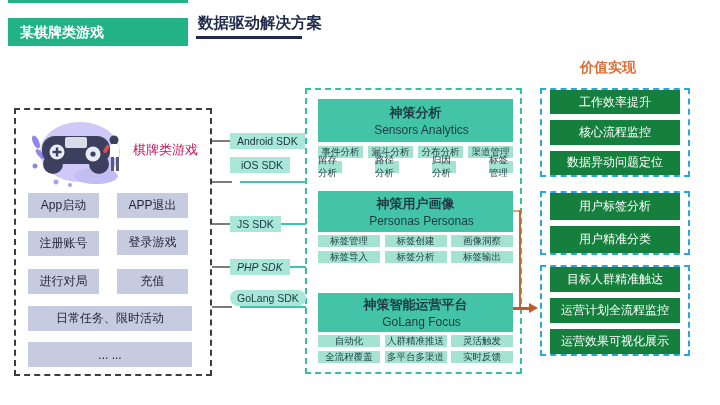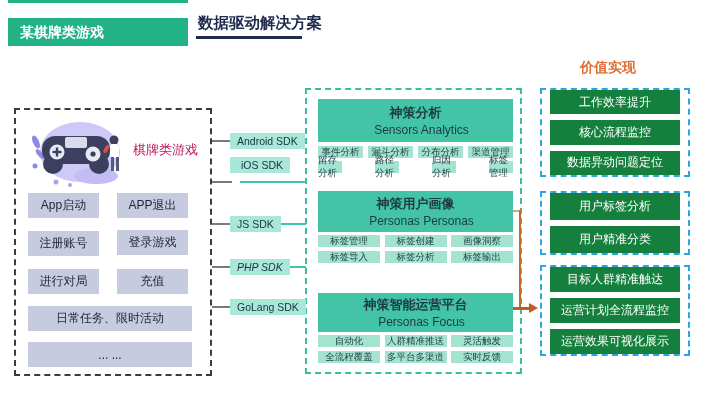--- a/index.html
+++ b/index.html
@@ -111,21 +111,21 @@
   <div class="abs conn-teal" style="top:140px;"></div>
   <div class="abs conn-teal" style="top:181px;"></div>
   <div class="abs conn-teal" style="top:223px;"></div>
   <div class="abs conn-teal" style="top:266px;"></div>
   <div class="abs conn-teal" style="top:306px;"></div>
 
   <div class="abs sdk" style="top:133px;">Android SDK</div>
   <div class="abs sdk" style="top:157px;padding-left:11px;">iOS SDK</div>
   <div class="abs sdk" style="top:216px;">JS SDK</div>
   <div class="abs sdk" style="top:259px;font-style:italic;">PHP SDK</div>
-  <div class="abs sdk" style="top:299px;">GoLang SDK</div>
+  <div class="abs sdk" style="top:290px;border-radius:8px;">GoLang SDK</div>
 
   <div class="abs platform-box"></div>
 
   <div class="abs sec-head" style="top:99px;height:43px;">
     <div class="zh">神策分析</div>
     <div class="en">Sensors Analytics</div>
   </div>
   <div class="abs chip-row" style="top:146px;">
     <div class="chip c4">事件分析</div>
     <div class="chip c4">漏斗分析</div>
@@ -149,21 +149,21 @@
     <div class="chip c3">画像洞察</div>
   </div>
   <div class="abs chip-row" style="top:251px;">
     <div class="chip c3">标签导入</div>
     <div class="chip c3">标签分析</div>
     <div class="chip c3">标签输出</div>
   </div>
 
   <div class="abs sec-head" style="top:293px;height:39px;">
     <div class="zh">神策智能运营平台</div>
-    <div class="en">Personas Focus</div>
+    <div class="en">GoLang Focus</div>
   </div>
   <div class="abs chip-row" style="top:335px;">
     <div class="chip c3">自动化</div>
     <div class="chip c3">人群精准推送</div>
     <div class="chip c3">灵活触发</div>
   </div>
   <div class="abs chip-row" style="top:351px;">
     <div class="chip c3">全流程覆盖</div>
     <div class="chip c3">多平台多渠道</div>
     <div class="chip c3">实时反馈</div>

